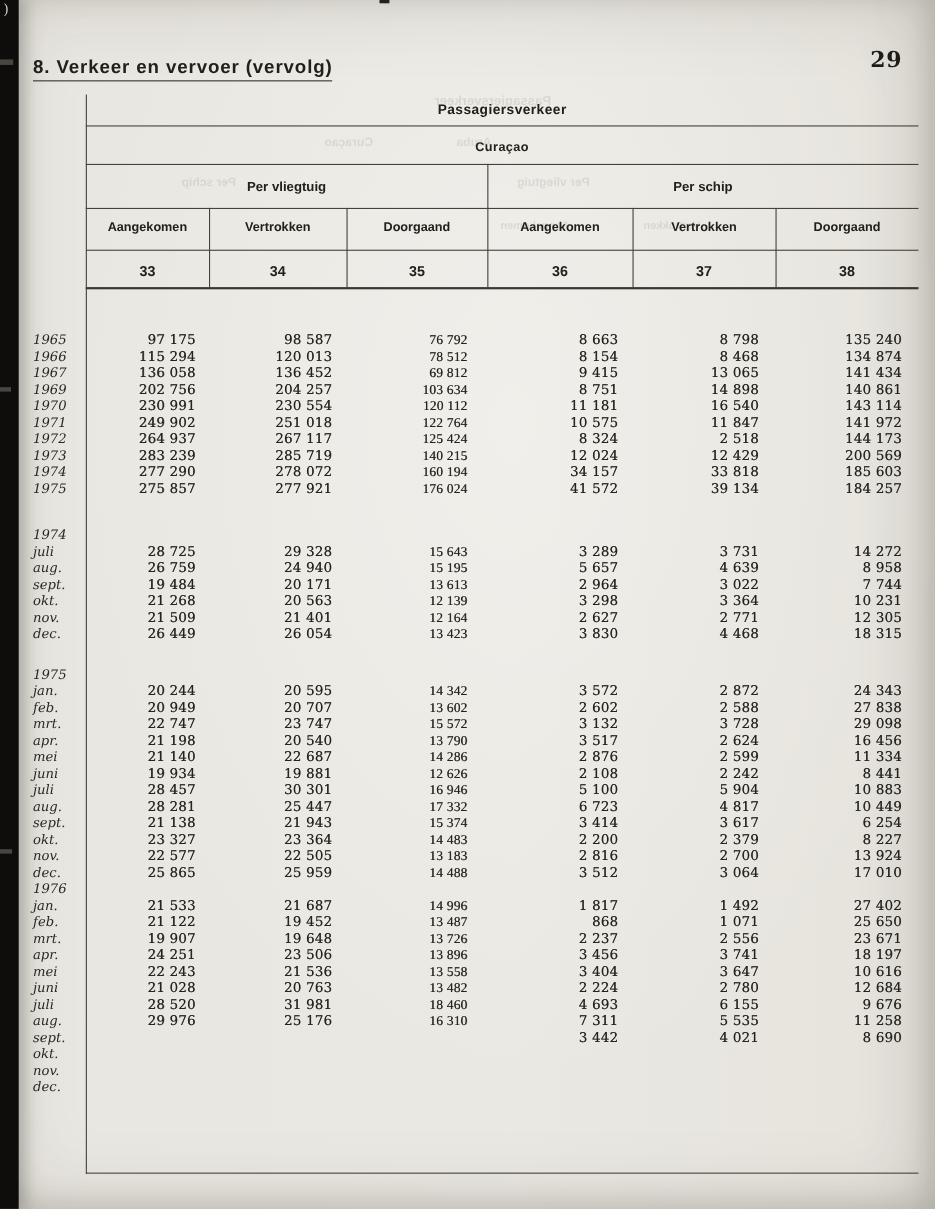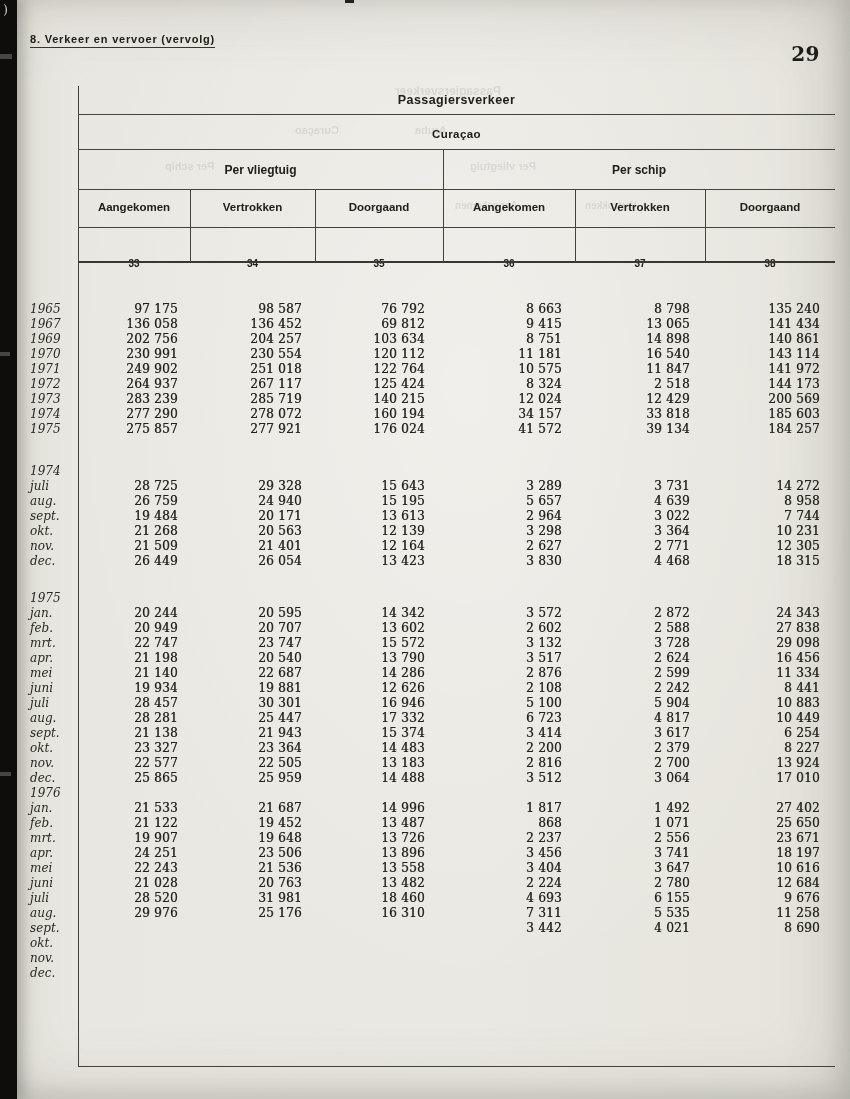--- a/index.html
+++ b/index.html
@@ -17,21 +17,21 @@
   .binding{position:absolute;left:0;top:0;width:17px;height:1099px;background:#0e0d0b;box-shadow:6px 0 12px rgba(0,0,0,0.18);}
   .edge-glyph{position:absolute;left:3px;top:2px;color:#cac7bf;font-size:13px;font-family:"DejaVu Serif",serif;}
   .bm{position:absolute;background:#79766d;opacity:.55;}
   .bm1{left:0;top:54px;width:12px;height:5px;}
   .bm2{left:0;top:352px;width:10px;height:4px;}
   .bm3{left:0;top:772px;width:11px;height:4px;}
   .speck{position:absolute;left:345px;top:0;width:9px;height:3px;background:#23221e;}
 
   
   .hdr-left{
-    position:absolute;left:30px;top:33px;font-size:11px;font-weight:bold;letter-spacing:0.8px;
+    position:absolute;left:30px;top:51px;font-size:17px;font-weight:bold;letter-spacing:0.8px;
     color:#21201a;border-bottom:1.5px solid #36342c;padding-bottom:2px;white-space:nowrap;
   }
   .page-num{position:absolute;right:30px;top:42px;font-family:"DejaVu Serif",serif;font-weight:bold;font-size:20px;color:#1d1c17;letter-spacing:0.5px;}
 
   
   .rule{position:absolute;background:#45423a;}
   .vrule-left{left:78px;top:86px;width:1px;height:981px;}
   .r-title{left:78px;top:114px;width:757px;height:1px;}
   .r-sub{left:78px;top:149px;width:757px;height:1px;}
   .r-grp{left:78px;top:189px;width:757px;height:1px;}
@@ -46,41 +46,41 @@
 
   
   .thead span{position:absolute;text-align:center;font-weight:bold;color:#21201a;white-space:nowrap;}
   .t-title{left:78px;top:93px;width:757px;font-size:12.5px;letter-spacing:0.4px;}
   .t-sub{left:78px;top:128px;width:757px;font-size:11.5px;letter-spacing:0.4px;}
   .t-g0{left:78px;top:163px;width:365px;font-size:12px;}
   .t-g1{left:443px;top:163px;width:392px;font-size:12px;}
   .hc{top:201px;font-size:11.5px;}
   .h0{left:78px;width:112px;} .h1{left:190px;width:125px;} .h2{left:315px;width:128px;}
   .h3{left:443px;width:132px;} .h4{left:575px;width:130px;} .h5{left:705px;width:130px;}
-  .nc{top:239px;font-size:10px;margin-top:19px;}
+  .nc{top:239px;font-size:13px;}
 
   
   #rows{position:absolute;left:28px;top:270px;width:807px;}
   .section{width:807px;}
   #rows .section:nth-child(1){margin-top:32px;}
   #rows .section:nth-child(2){margin-top:27px;}
   #rows .section:nth-child(3){margin-top:22px;}
   #rows .section:nth-child(4){}
   .row{display:flex;height:15px;line-height:15px;}
   .lbl{
     width:50px;box-sizing:border-box;padding-left:2px;flex:0 0 50px;
     font-family:"DejaVu Serif",serif;font-style:italic;font-size:12px;color:#2a2822;white-space:nowrap;
   }
   .num{
     box-sizing:border-box;text-align:right;font-family:"DejaVu Serif",serif;font-size:12.2px;color:#23221c;
     letter-spacing:0.2px;text-shadow:0.3px 0 0 rgba(35,34,28,0.65);white-space:nowrap;
   }
   .c0{flex:0 0 112px;width:112px;padding-right:12px;}
   .c1{flex:0 0 125px;width:125px;padding-right:13px;}
-  .c2{flex:0 0 128px;width:128px;padding-right:18px;}
+  .c2{flex:0 0 128px;width:128px;padding-right:18px;font-family:Liberation Serif, serif;}
   .c3{flex:0 0 132px;width:132px;padding-right:13px;}
   .c4{flex:0 0 130px;width:130px;padding-right:15px;}
   .c5{flex:0 0 130px;width:130px;padding-right:15px;}
 
   
   .ghost{
     position:absolute;transform:scaleX(-1);color:#8f8a7c;opacity:0.20;font-weight:bold;
     font-family:"Liberation Sans",sans-serif;pointer-events:none;white-space:nowrap;
   }
 </style>
@@ -147,20 +147,29 @@
         <div class="row">
           <span class="lbl">1965</span>
           <span class="num c0">97 175</span>
           <span class="num c1">98 587</span>
           <span class="num c2">76 792</span>
           <span class="num c3">8 663</span>
           <span class="num c4">8 798</span>
           <span class="num c5">135 240</span>
         </div>
         <div class="row">
+          <span class="lbl">1966</span>
+          <span class="num c0">115 294</span>
+          <span class="num c1">120 013</span>
+          <span class="num c2">78 512</span>
+          <span class="num c3">8 154</span>
+          <span class="num c4">8 468</span>
+          <span class="num c5">134 874</span>
+        </div>
+        <div class="row">
           <span class="lbl">1967</span>
           <span class="num c0">136 058</span>
           <span class="num c1">136 452</span>
           <span class="num c2">69 812</span>
           <span class="num c3">9 415</span>
           <span class="num c4">13 065</span>
           <span class="num c5">141 434</span>
         </div>
         <div class="row">
           <span class="lbl">1969</span>

